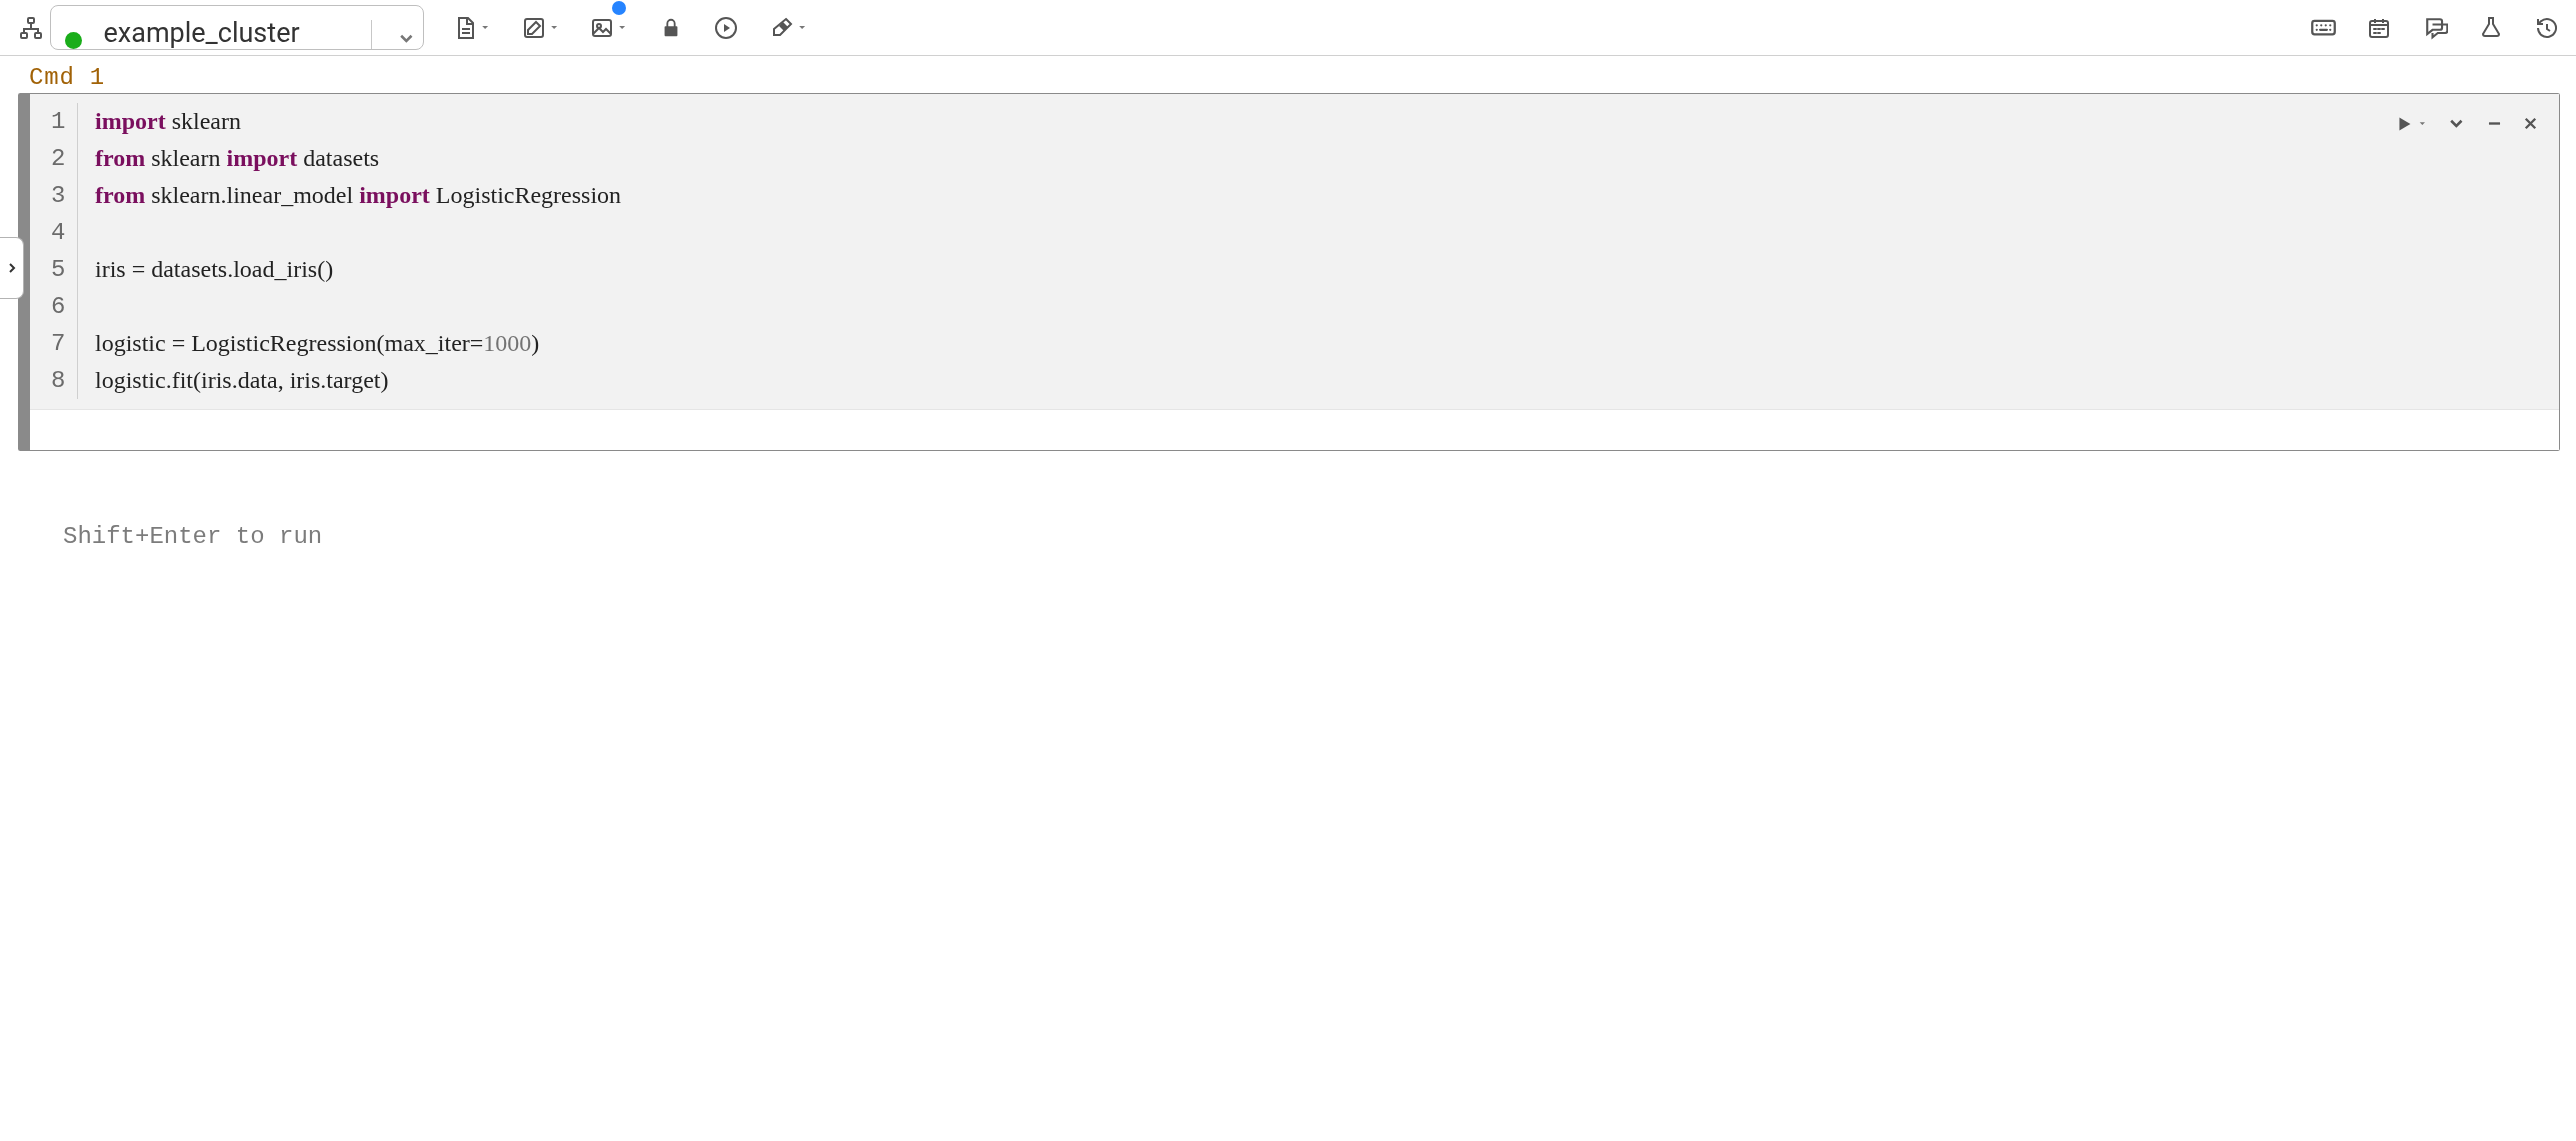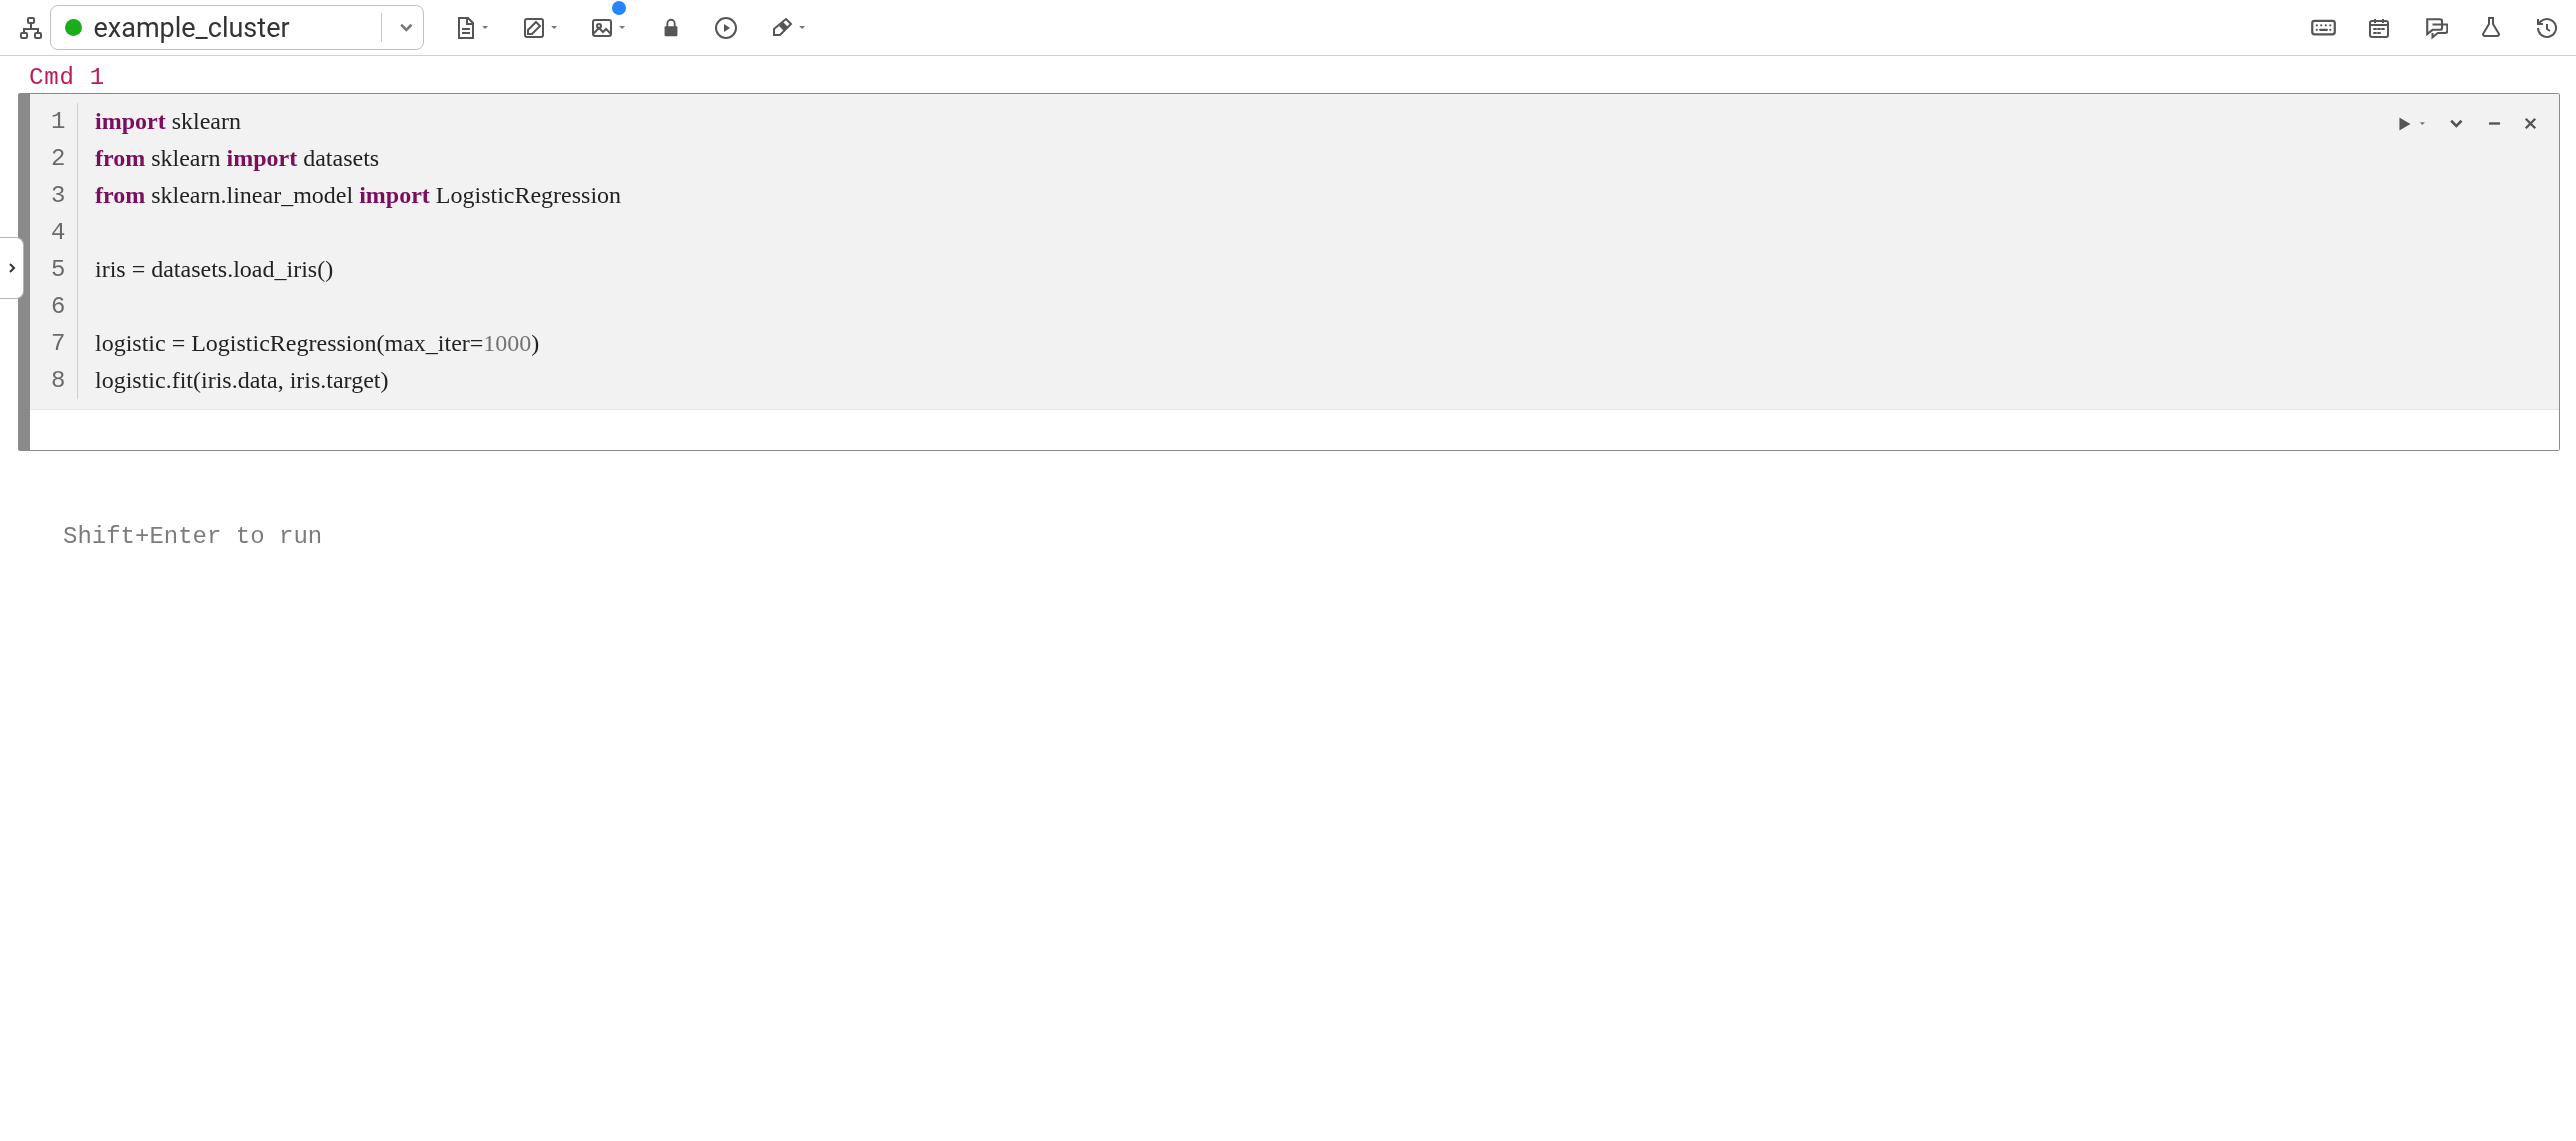--- a/index.html
+++ b/index.html
@@ -17,22 +17,22 @@
     align-items: center;
     height: 56px;
     padding: 4.8px 14.3px 4.8px 16px;
     border-bottom: 0.8px solid #d0d0d0;
     gap: 4.8px;
     font-family: -apple-system, BlinkMacSystemFont, "Segoe UI", Roboto, sans-serif;
   }
 
   .cluster-selector {
     display: flex;
-    align-items: center;
-    gap: 11px;
+    align-items: flex-end;
+    gap: 21px;
     border: 0.8px solid #bfbfbf;
     border-radius: 8px;
     height: 45px;
     padding: 0 6.4px 0 11px;
     min-width: 374px;
   }
   .cluster-selector .dot {
     width: 17.5px; height: 17.5px; border-radius: 50%;
     background: #1aad1a;
     margin-left: 3.2px;
@@ -87,21 +87,21 @@
 
   
   .workspace {
     position: relative;
     padding: 0 16px 0 0;
   }
 
   .cell-label {
     font-family: Menlo, Monaco, "Courier New", monospace;
     font-size: 24px;
-    color: #be185d;
+    color: #a16207;
     padding: 8px 0 1.6px 29px;
     letter-spacing: 0.8px;
   }
 
   .side-handle {
     position: absolute;
     left: 0;
     top: 181px;
     width: 24px;
     height: 62px;

